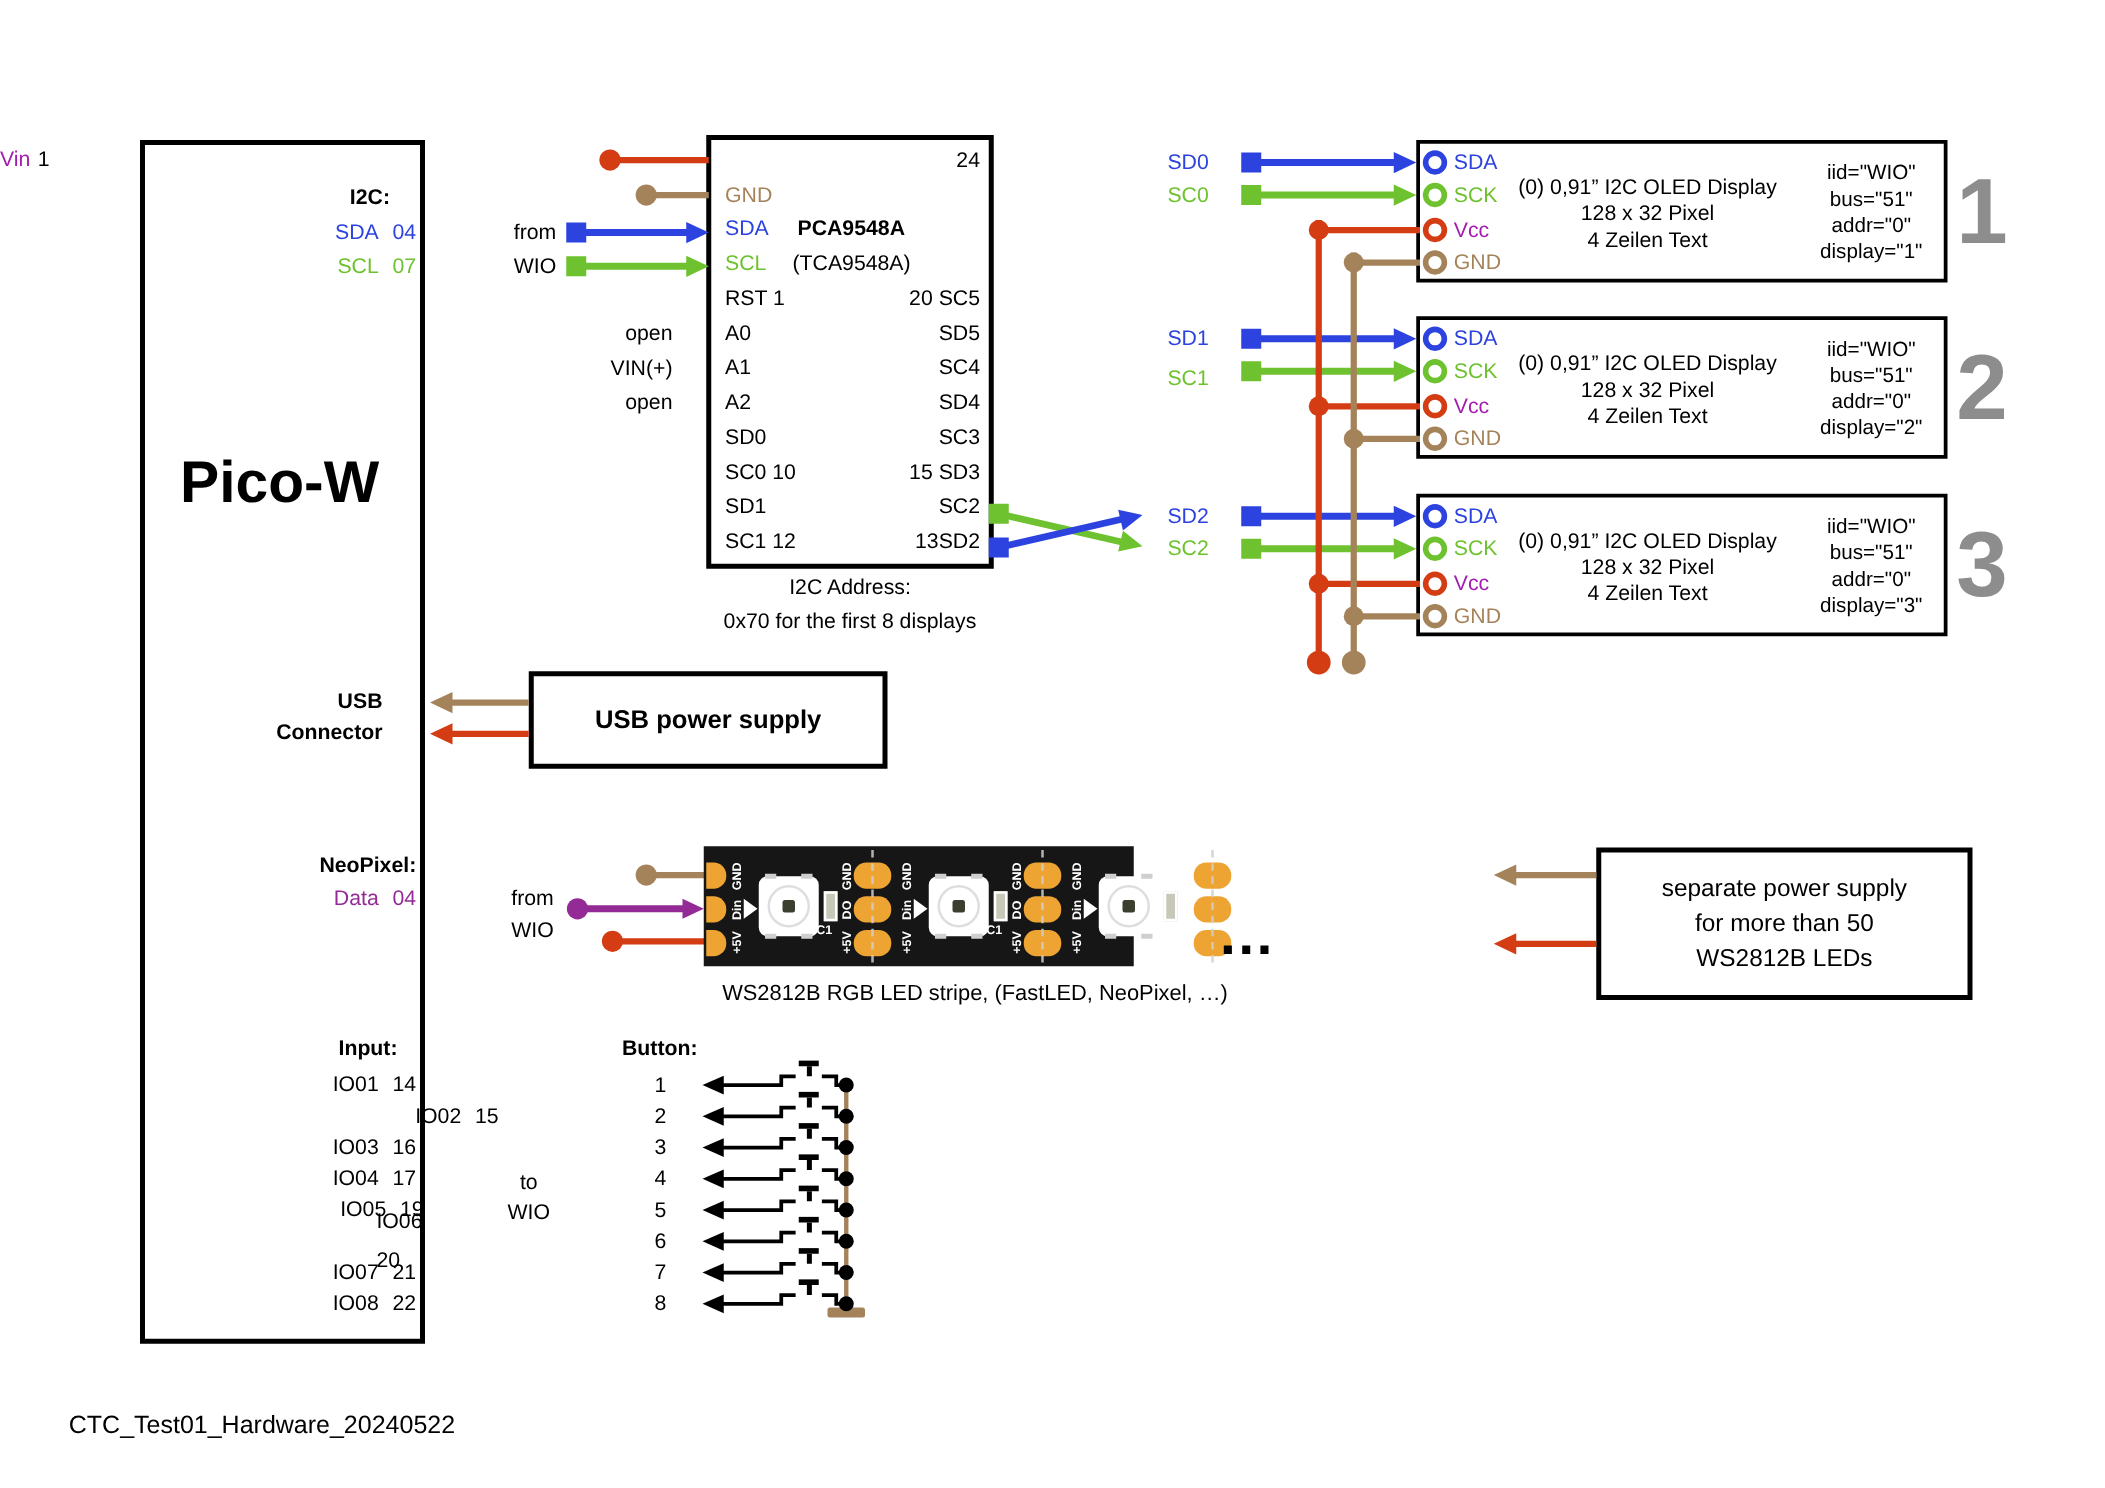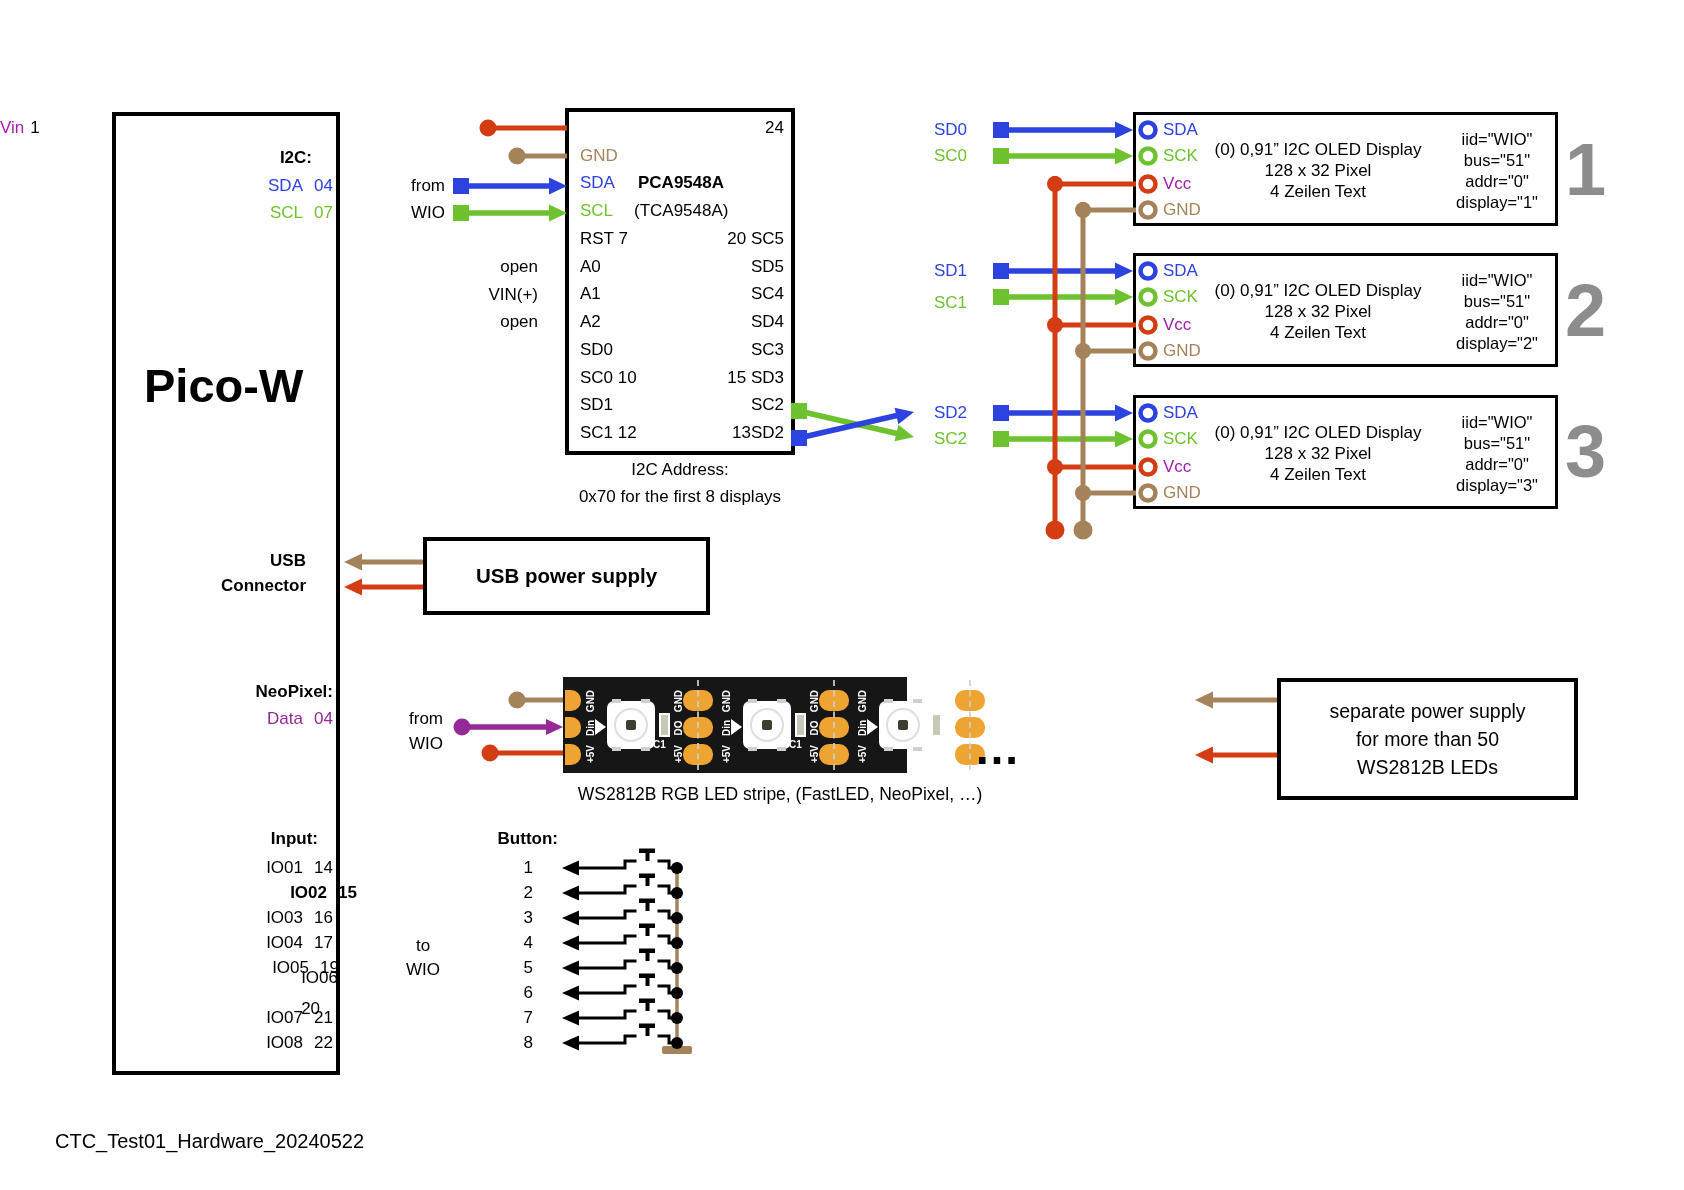--- a/index.html
+++ b/index.html
@@ -240,21 +240,21 @@
   <div class="t b" style="right:1351px;top:692px;padding-left:12px;">NeoPixel:</div>
   <div class="prow purple" style="right:1346px;top:719px;">
     <span>Data</span>
       <span class="pnum">04</span>
   </div>
   <div class="t b" style="right:1366px;top:839px;">Input:</div>
   <div class="prow" style="right:1346px;top:868px;">
       <span>IO01</span>
       <span class="pnum">14</span>
     </div>
-  <div class="prow" style="right:1322px;top:893px;font-weight:bold;">
+  <div class="prow" style="right:1280px;top:893px;">
       <span>IO02</span>
       <span class="pnum">15</span>
     </div>
   <div class="prow" style="right:1346px;top:918px;">
       <span>IO03</span>
       <span class="pnum">16</span>
     </div>
   <div class="prow" style="right:1346px;top:943px;">
       <span>IO04</span>
       <span class="pnum">17</span>
@@ -287,21 +287,21 @@
   <div class="chiprow" style="top:128px;">
     <span class="red">Vin</span>
       <span>1</span>
   </div>
   <div class="t" style="right:900px;top:128px;">24</div>
   <div class="t brown" style="left:580px;top:156px;">GND</div>
   <div class="t blue" style="left:580px;top:183px;">SDA</div>
   <div class="t green" style="left:580px;top:211px;">SCL</div>
   <div class="t b" style="left:638px;top:183px;">PCA9548A</div>
   <div class="t" style="left:634px;top:211px;">(TCA9548A)</div>
-  <div class="t" style="left:580px;top:239px;">RST 7</div>
+  <div class="t" style="left:580px;top:239px;">RST 1</div>
   <div class="t" style="left:580px;top:267px;">A0</div>
   <div class="t" style="left:580px;top:294px;">A1</div>
   <div class="t" style="left:580px;top:322px;">A2</div>
   <div class="t" style="left:580px;top:350px;">SD0</div>
   <div class="t" style="left:580px;top:378px;">SC0 10</div>
   <div class="t" style="left:580px;top:405px;">SD1</div>
   <div class="t" style="left:580px;top:433px;">SC1 12</div>
   <div class="t" style="right:900px;top:239px;">20 SC5</div>
   <div class="t" style="right:900px;top:267px;">SD5</div>
   <div class="t" style="right:900px;top:294px;">SC4</div>

